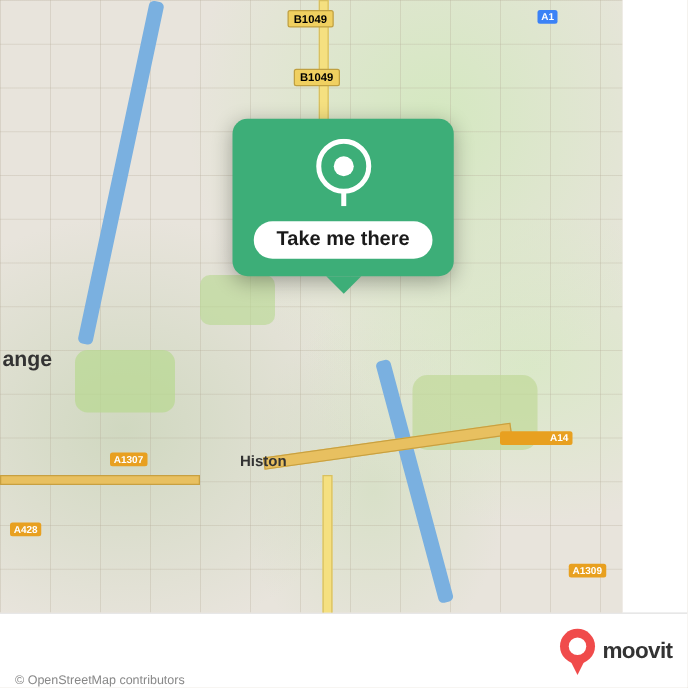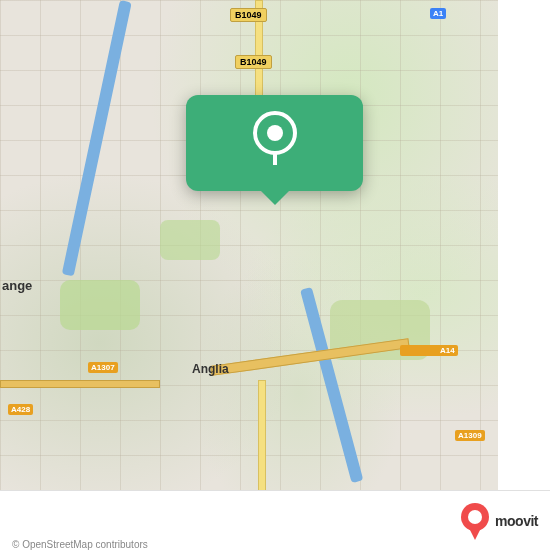--- a/index.html
+++ b/index.html
@@ -207,21 +207,21 @@
       color: #333;
     }
 
     .moovit-logo {
       display: flex;
       align-items: center;
       gap: 4px;
     }
 
     .moovit-text {
-      font-size: 14px;
+      font-size: 18px;
       font-weight: bold;
       color: #333;
       letter-spacing: -0.5px;
     }
 
     
     .a-sign {
       position: absolute;
       display: flex;
       align-items: center;
@@ -256,40 +256,41 @@
 
   <div class="road-a1307"></div>
 
   <div class="road-label" style="top:8px; left:230px;">B1049</div>
   <div class="road-label" style="top:55px; left:235px;">B1049</div>
 
   <div class="a-sign" style="top:345px; left:400px;padding-left:40px;">A14</div>
 
   <div class="a-sign" style="top:362px; left:88px;">A1307</div>
 
-  <div class="a-sign" style="top:404px; left:8px;">A428</div>
-
-  <div class="a-sign" style="top:430px; left:455px;">A1309</div>
+  <div class="a-sign" style="top:418px; left:8px;">A428</div>
+
+  <div class="a-sign" style="top:451px; left:455px;">A1309</div>
 
   <div class="a-sign" style="top:8px; left:430px; background:#3b82f6;">A1</div>
 
-  <div class="town-label">Anglia</div>
-
-  <div style="position:absolute; top:278px; left:2px; font-size:13px; font-weight:bold; color:#333;">ange</div>
+  <div class="town-label">Histon</div>
+
+  <div style="position:absolute; top:278px; left:2px; font-size:17px; font-weight:bold; color:#333;">ange</div>
 
   <div class="popup-card">
 
     <div class="location-pin-icon">
       <svg width="48" height="54" viewBox="0 0 48 54" fill="none" xmlns="http://www.w3.org/2000/svg">
         <circle cx="24" cy="22" r="20" fill="none" stroke="white" stroke-width="4"></circle>
         <circle cx="24" cy="22" r="8" fill="white"></circle>
         <line x1="24" y1="42" x2="24" y2="54" stroke="white" stroke-width="4"></line>
       </svg>
     </div>
 
+    <div class="popup-label">Take me there</div>
   </div>
 
 </div>
 
 <div id="footer">
   <div class="footer-left">
     <span class="footer-copyright">© OpenStreetMap contributors</span>
   </div>
   <div class="moovit-logo">
 

